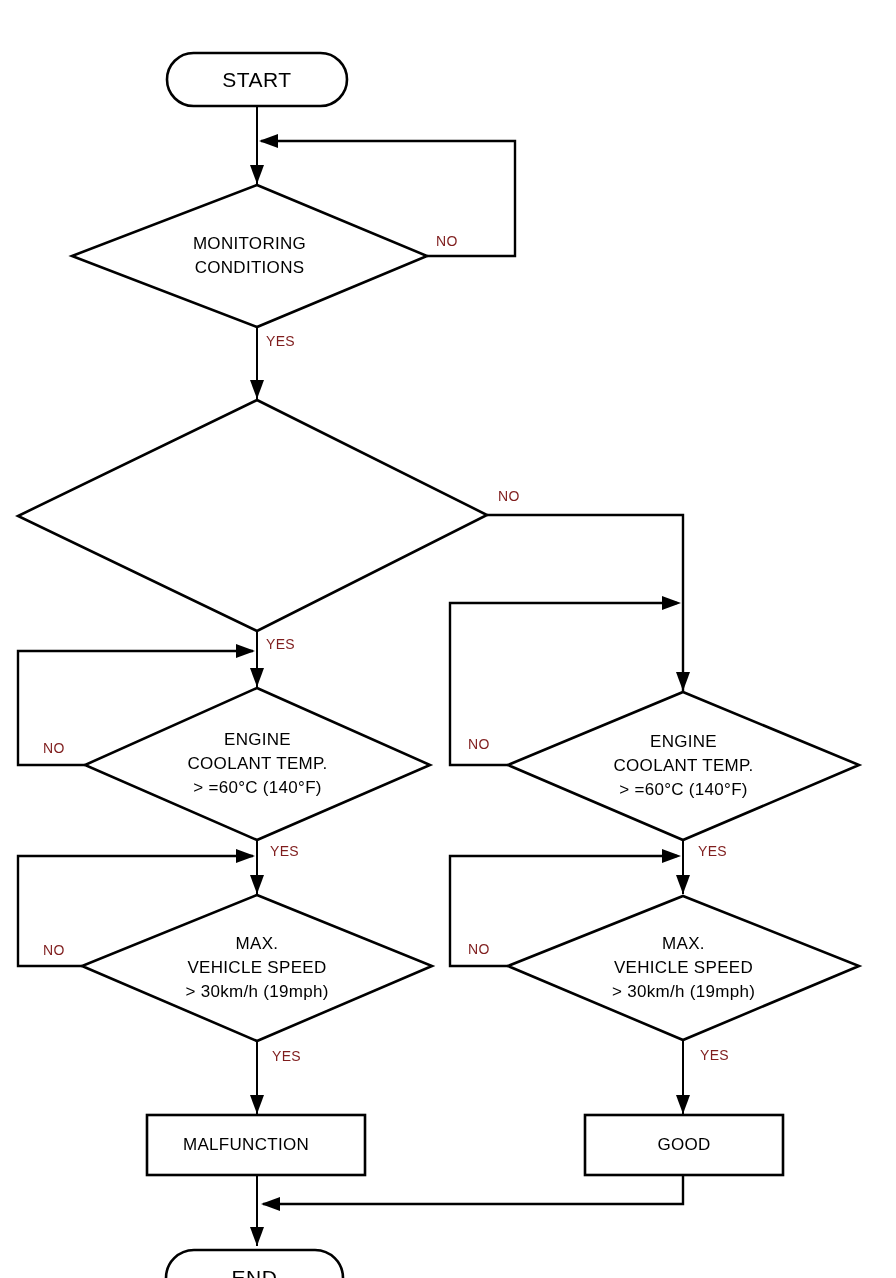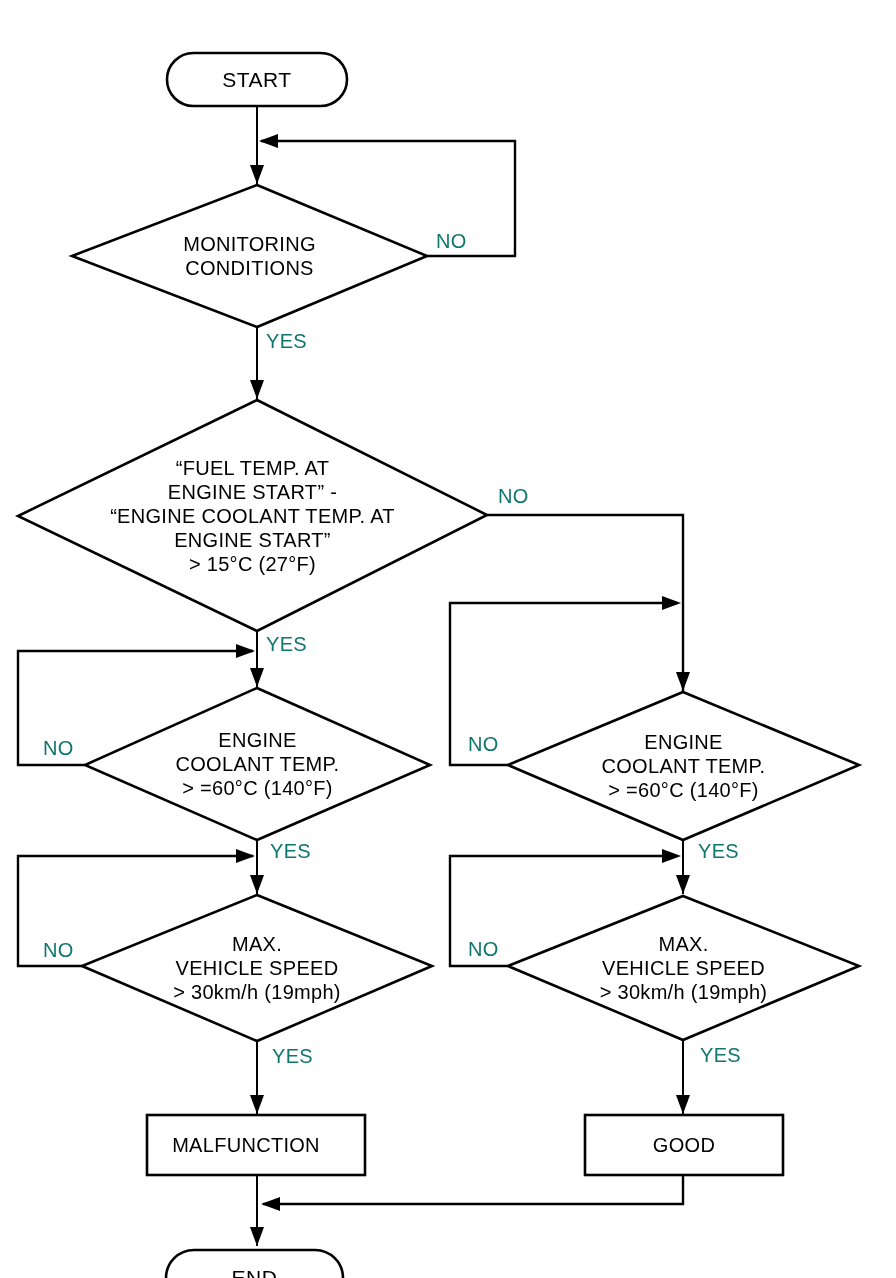--- a/index.html
+++ b/index.html
@@ -22,32 +22,32 @@
     left: 0;
     top: 0;
   }
   .node-label {
     position: absolute;
     display: flex;
     align-items: center;
     justify-content: center;
     text-align: center;
     white-space: pre-line;
-    font-size: 20px;
+    font-size: 17px;
     line-height: 24px;
     letter-spacing: 0.3px;
     color: #000000;
   }
   .edge-label {
     position: absolute;
-    font-size: 20px;
+    font-size: 14px;
     line-height: 22px;
     letter-spacing: 0.3px;
     white-space: nowrap;
-    color: #0f766e;
+    color: #7f1d1d;
   }
   .terminal-label {
     font-size: 21px;
     letter-spacing: 0.5px;
   }
 </style>
 </head>
 <body>
 
 <div id="canvas">
@@ -119,25 +119,20 @@
       <polygon points="681,565 662,558 662,572"></polygon>
       <polygon points="681,818 662,811 662,825"></polygon>
     </g>
   </svg>
 
   <div class="node-label terminal-label" style="left:167px; top:15px; width:180px; height:53px;">START</div>
 
   <div class="node-label" style="left:72px; top:147px; width:355px; height:142px;">MONITORING
 CONDITIONS</div>
 
-  <div class="node-label" style="left:18px; top:362px; width:469px; height:231px;">“FUEL TEMP. AT
-ENGINE START” -
-“ENGINE COOLANT TEMP. AT
-ENGINE START”
-&gt; 15°C (27°F)</div>
 
   <div class="node-label" style="left:85px; top:650px; width:345px; height:152px;">ENGINE
 COOLANT TEMP.
 &gt; =60°C (140°F)</div>
 
   <div class="node-label" style="left:82px; top:857px; width:350px; height:146px;">MAX.
 VEHICLE SPEED
 &gt; 30km/h (19mph)</div>
 
   <div class="node-label" style="left:147px; top:1077px; width:198px; height:60px;">MALFUNCTION</div>

